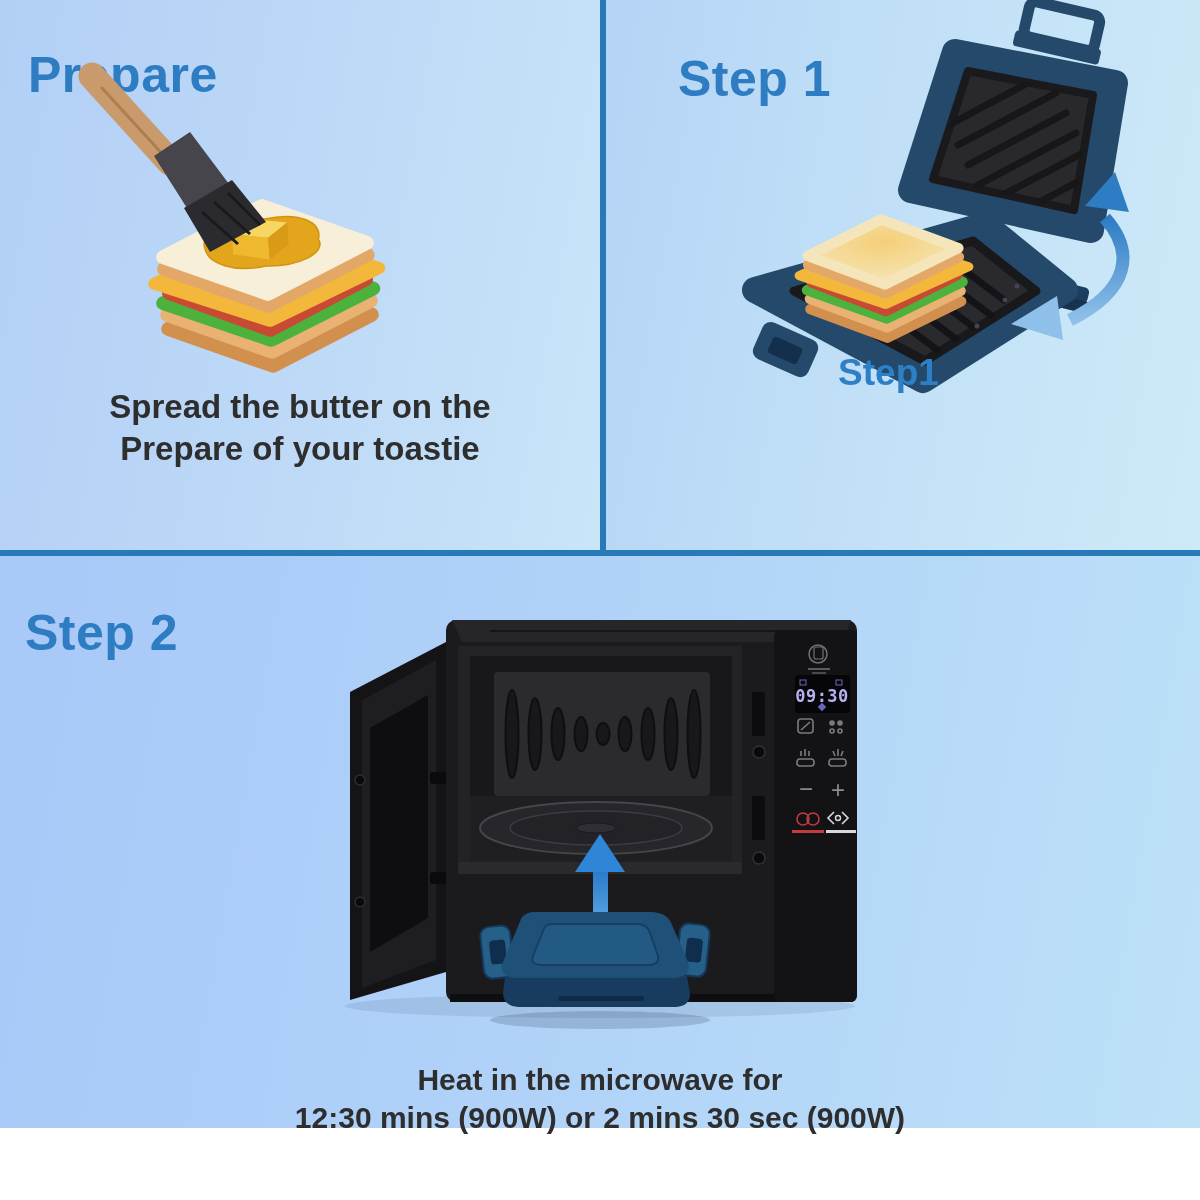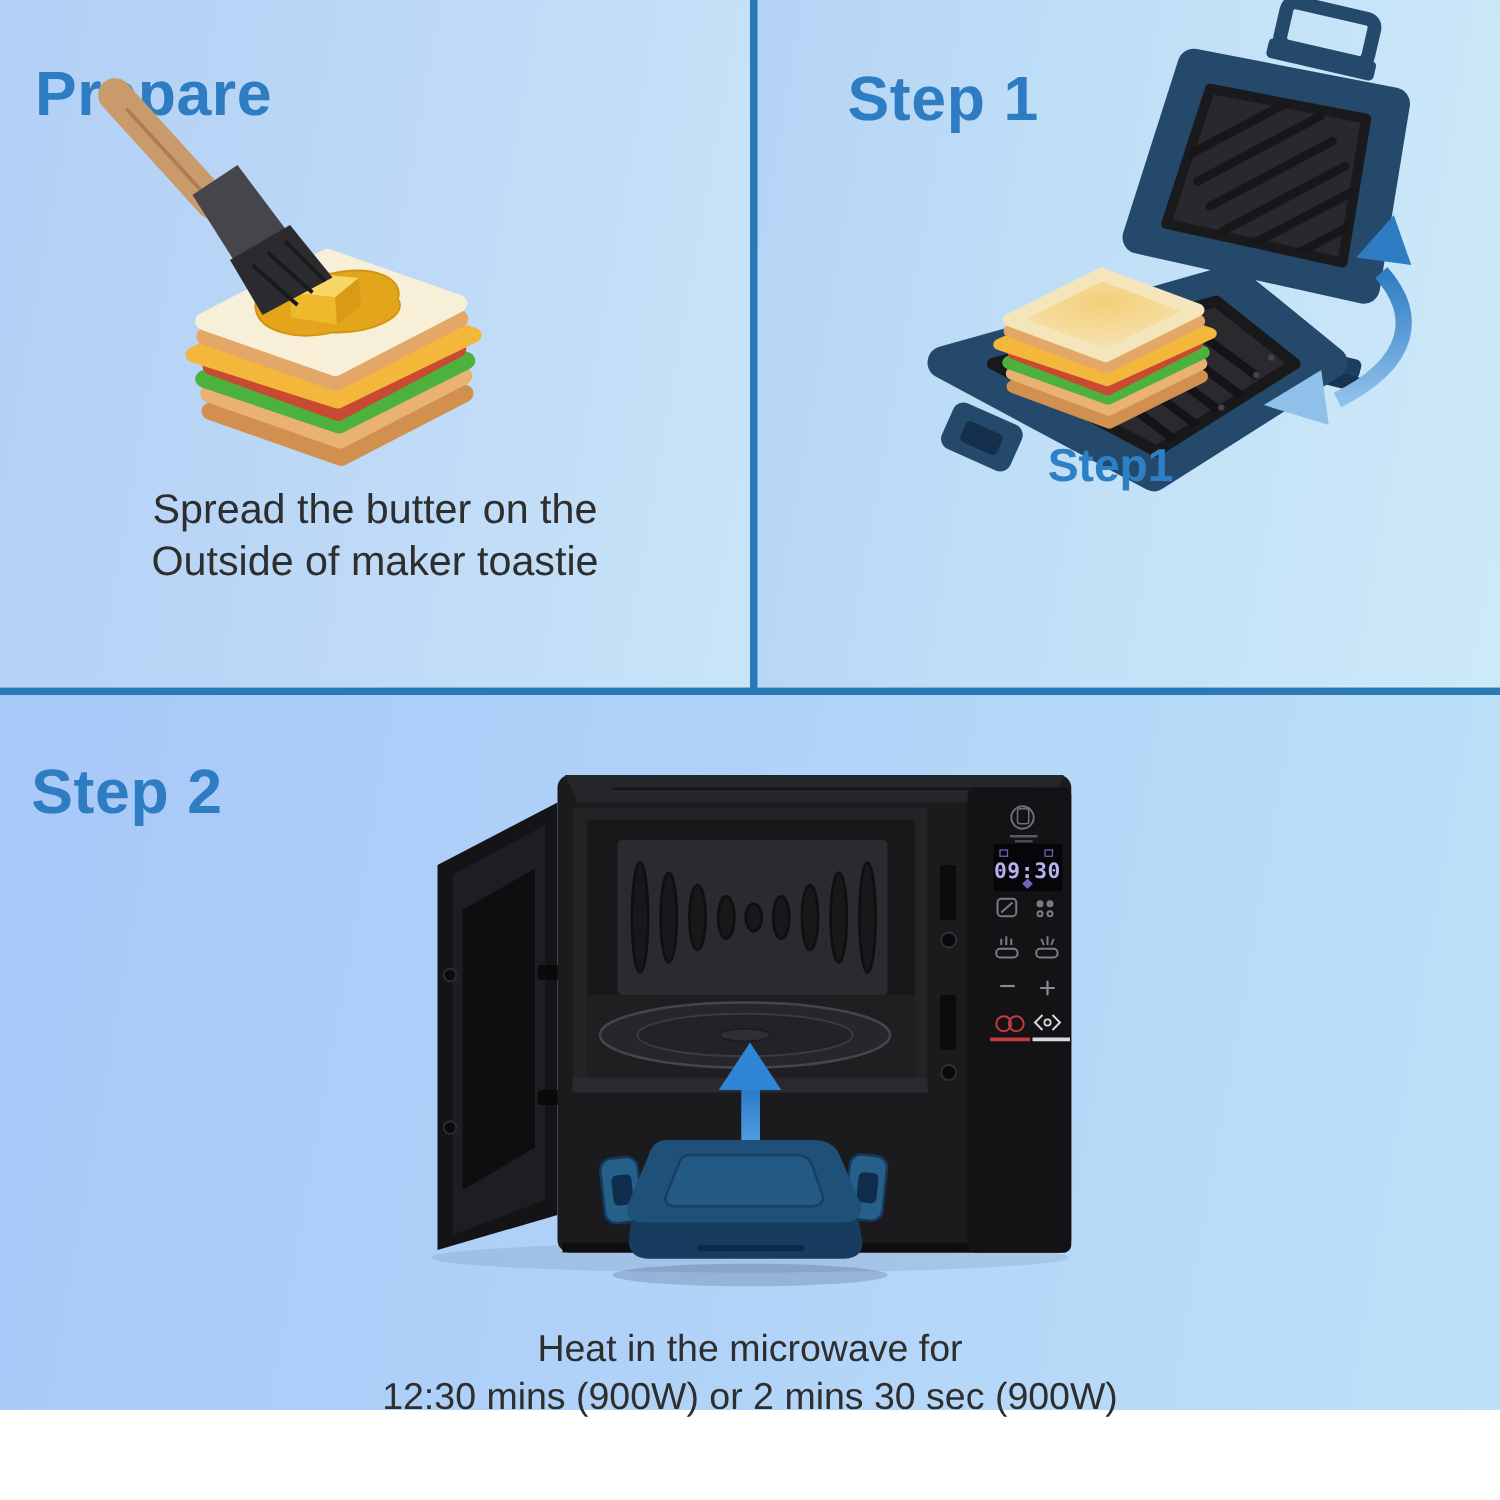--- a/index.html
+++ b/index.html
@@ -15,21 +15,21 @@
   .panel-step2{left:0;top:556px;width:1200px;height:572px;
     background:linear-gradient(100deg,#a8c8f8 0%,#b2d4f8 55%,#bee1f8 100%);}
   .divider-v{position:absolute;left:600px;top:0;width:6px;height:556px;background:#2879b8;}
   .divider-h{position:absolute;left:0;top:550px;width:1200px;height:6px;background:#2879b8;}
   .heading{
     position:absolute;font-size:50px;font-weight:bold;color:#2e7cc1;
     letter-spacing:0.5px;white-space:nowrap;
   }
   .caption{
     position:absolute;left:0;right:0;text-align:center;
-    font-size:33px;line-height:1.28;color:#2e2e2e;white-space:nowrap;
+    font-size:33px;line-height:1.28;color:#2e2e2e;white-space:nowrap;font-weight:bold;
   }
   .step-label{
     position:absolute;left:0;right:0;text-align:center;
     font-size:37px;font-weight:bold;color:#2e80c6;white-space:nowrap;
   }
   .caption-bottom{font-size:30px;}
   svg{position:absolute;display:block;}
 </style>
 </head>
 <body>
@@ -66,21 +66,21 @@
         <polygon points="154,96 190,72 232,128 192,156" fill="#45454b"></polygon>
         <polygon points="184,148 232,120 266,162 210,192" fill="#2b2b2f"></polygon>
         <line x1="202" y1="152" x2="238" y2="184" stroke="#191a1d" stroke-width="3"></line>
         <line x1="214" y1="142" x2="250" y2="174" stroke="#191a1d" stroke-width="3"></line>
         <line x1="228" y1="133" x2="260" y2="165" stroke="#191a1d" stroke-width="3"></line>
       </g>
     </svg>
 
     <div class="caption" style="top:386px;">
       <div>Spread the butter on the</div>
-      <div>Outside of maker toastie</div>
+      <div>Prepare of your toastie</div>
     </div>
   </section>
 
   <section class="panel panel-step1">
     <h1 class="heading" style="left:46px;top:16px;margin-left:27px;">Step 1</h1>
 
     <svg style="left:10px;top:0;" width="575" height="400" viewBox="0 0 575 400">
       <defs>
         <path id="diamond2" d="M -102 0 L 0 -44 L 102 0 L 0 44 Z"></path>
         <radialGradient id="toastGold" cx="0.5" cy="0.35" r="0.75">

